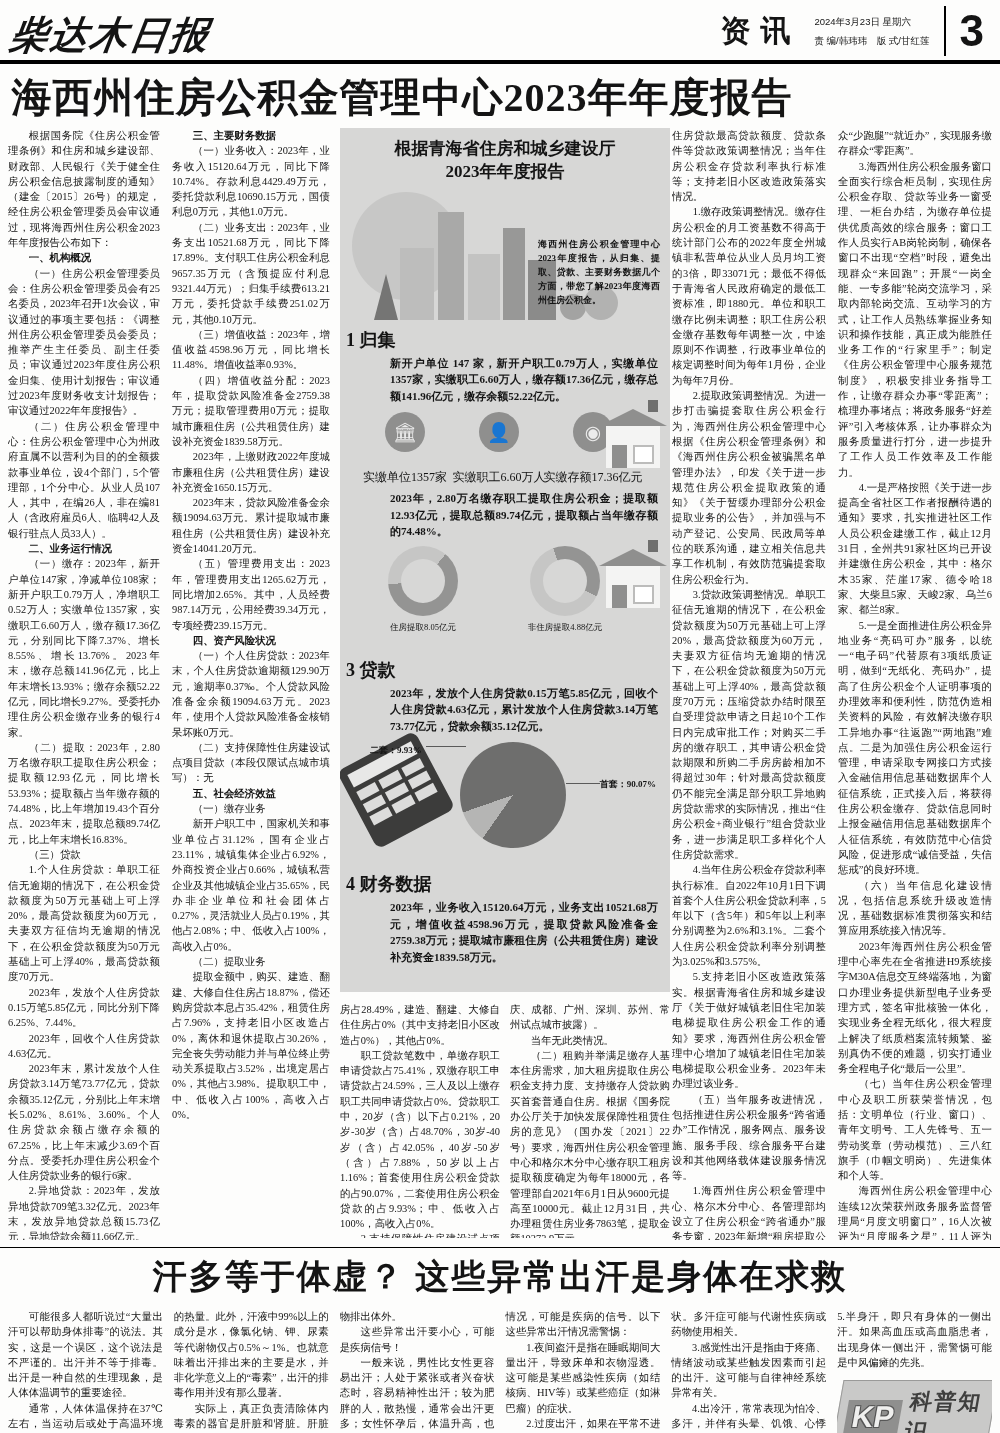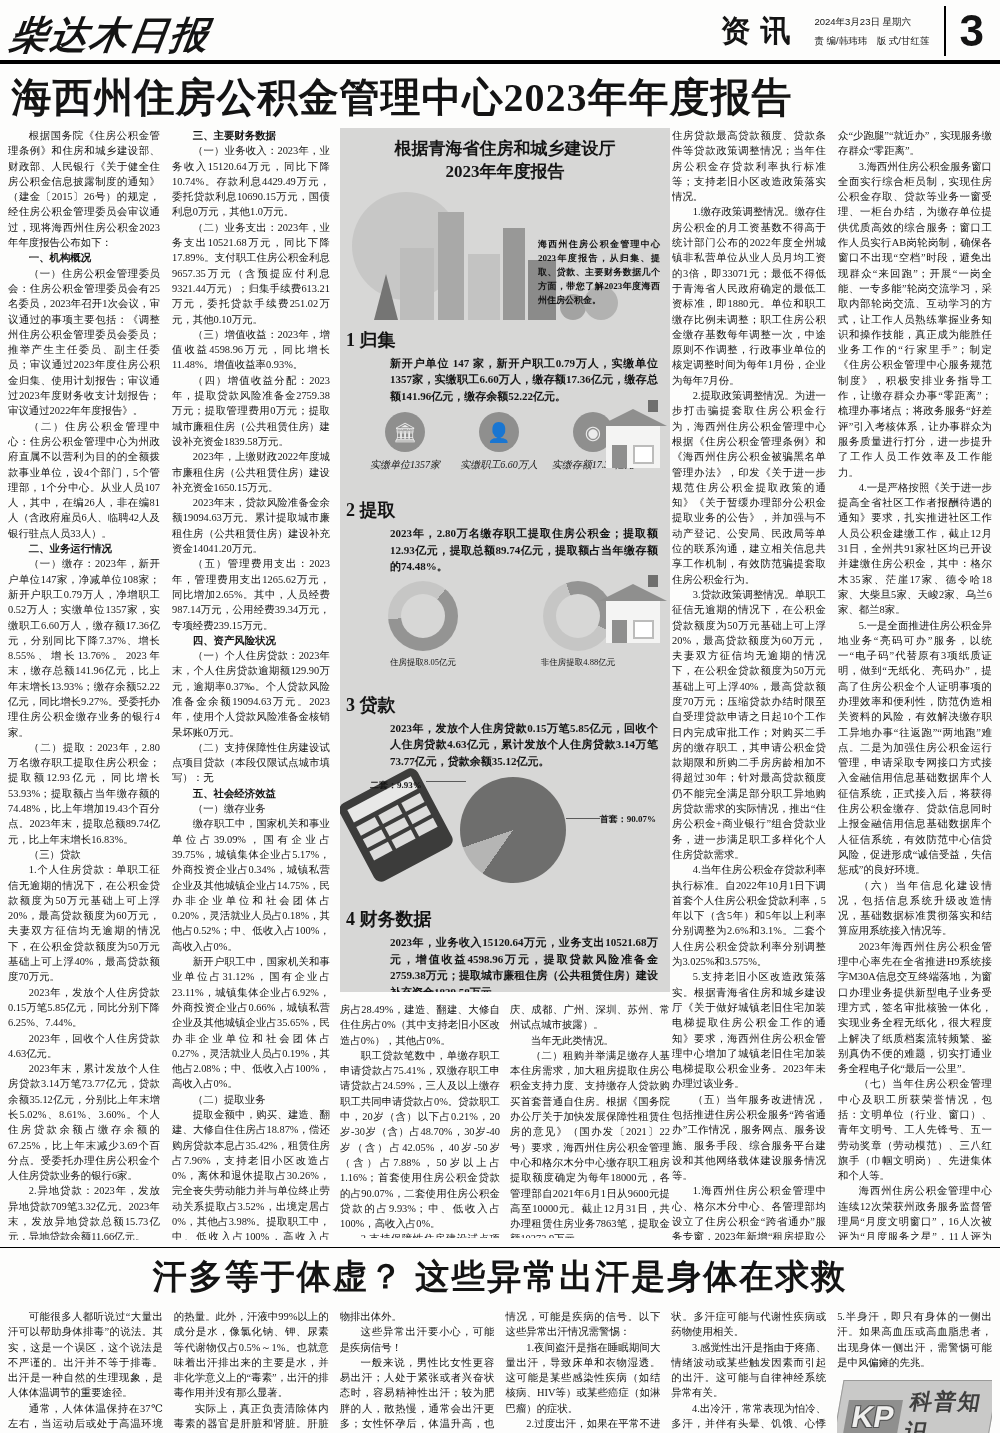--- a/index.html
+++ b/index.html
@@ -43,29 +43,29 @@
   .bush1{left:212px;width:26px;height:26px;border-radius:50%;background:#a3a3a2;}
   .bush2{left:236px;width:34px;height:34px;border-radius:50%;background:#b2b2b1;}
   .intro{position:absolute;right:2px;top:50px;width:122px;font-size:9px;font-weight:bold;
          line-height:1.55;text-align:justify;}
   .sec-head{font-size:18px;font-weight:bold;margin:8px 0 3px -2px;}
   .sec-body{font-weight:bold;font-size:11px;line-height:1.5;margin-left:42px;margin-right:4px;text-align:justify;}
   .icons-row{position:relative;height:78px;margin:8px 0 0 26px;display:flex;gap:32px;}
   .cig{display:flex;flex-direction:column;align-items:center;width:62px;}
   .cicon{width:40px;height:40px;border-radius:50%;background:#8f8f8e;color:#ececec;display:flex;
          align-items:center;justify-content:center;font-size:19px;font-family:"DejaVu Sans",sans-serif;}
-  .cicap{font-size:10px;margin-top:6px;white-space:nowrap;font-style:italic;}
+  .cicap{font-size:12px;margin-top:17px;white-space:nowrap;}
   .house{position:relative;width:54px;height:42px;background:#f4f4f3;}
   .house:before{content:'';position:absolute;top:-17px;left:-7px;width:0;height:0;
         border-left:34px solid transparent;border-right:34px solid transparent;border-bottom:17px solid #8f8f8e;}
   .house .chim{position:absolute;top:-26px;right:2px;width:10px;height:12px;background:#6f6f6e;}
   .house .door{position:absolute;left:6px;bottom:0;width:15px;height:23px;background:#8f8f8e;}
   .house .win{position:absolute;right:6px;bottom:4px;width:17px;height:15px;background:#fff;border:2px solid #bcbcbb;}
   .hp1{position:absolute;right:2px;top:14px;} .hp2{position:absolute;right:2px;top:20px;}
-  .donut-row{position:relative;height:104px;margin:6px 0 0 30px;display:flex;gap:65px;}
+  .donut-row{position:relative;height:104px;margin:6px 0 0 30px;display:flex;gap:52px;}
   .dwrap{display:flex;flex-direction:column;align-items:center;width:90px;}
   .donut{width:70px;height:70px;border-radius:50%;position:relative;}
   .donut:after{content:'';position:absolute;inset:13px;border-radius:50%;background:#d7d7d6;}
   .dcap{font-size:8.5px;margin-top:6px;white-space:nowrap;}
   .pie-row{position:relative;height:128px;margin-top:2px;}
   .calc{position:absolute;left:4px;top:10px;width:88px;height:88px;background:#3c3c3b;border-radius:8px;
         transform:rotate(-28deg);padding:8px;box-sizing:border-box;}
   .calc .scr{width:100%;height:14px;background:#e8e8e7;margin-bottom:5px;}
   .calc .keys{display:grid;grid-template-columns:repeat(3,1fr);gap:4px;}
   .calc .keys i{display:block;height:10px;background:#dcdcdb;}
@@ -130,21 +130,20 @@
       <p class="para">（三）增值收益：2023年，增值收益4598.96万元，同比增长11.48%。增值收益率0.93%。</p>
       <p class="para">（四）增值收益分配：2023年，提取贷款风险准备金2759.38万元；提取管理费用0万元；提取城市廉租住房（公共租赁住房）建设补充资金1839.58万元。</p>
       <p class="para">2023年，上缴财政2022年度城市廉租住房（公共租赁住房）建设补充资金1650.15万元。</p>
       <p class="para">2023年末，贷款风险准备金余额19094.63万元。累计提取城市廉租住房（公共租赁住房）建设补充资金14041.20万元。</p>
       <p class="para">（五）管理费用支出：2023年，管理费用支出1265.62万元，同比增加2.65%。其中，人员经费987.14万元，公用经费39.34万元，专项经费239.15万元。</p>
       <p class="para lvl1">四、资产风险状况</p>
       <p class="para">（一）个人住房贷款：2023年末，个人住房贷款逾期额129.90万元，逾期率0.37‰。个人贷款风险准备金余额19094.63万元。2023年，使用个人贷款风险准备金核销呆坏账0万元。</p>
       <p class="para">（二）支持保障性住房建设试点项目贷款（本段仅限试点城市填写）：无</p>
       <p class="para lvl1">五、社会经济效益</p>
       <p class="para">（一）缴存业务</p>
-      <p class="para">缴存职工中，国家机关和事业单位占39.09%，国有企业占39.75%，城镇集体企业占5.17%，外商投资企业占0.34%，城镇私营企业及其他城镇企业占14.75%，民办非企业单位和社会团体占0.20%，灵活就业人员占0.18%，其他占0.52%；中、低收入占100%，高收入占0%。</p>
       <p class="para">新开户职工中，国家机关和事业单位占31.12%，国有企业占23.11%，城镇集体企业占6.92%，外商投资企业占0.66%，城镇私营企业及其他城镇企业占35.65%，民办非企业单位和社会团体占0.27%，灵活就业人员占0.19%，其他占2.08%；中、低收入占100%，高收入占0%。</p>
       <p class="para">（二）提取业务</p>
       <p class="para">提取金额中，购买、建造、翻建、大修自住住房占18.87%，偿还购房贷款本息占35.42%，租赁住房占7.96%，支持老旧小区改造占0%，离休和退休提取占30.26%，完全丧失劳动能力并与单位终止劳动关系提取占3.52%，出境定居占0%，其他占3.98%。提取职工中，中、低收入占100%，高收入占0%。</p>
     </div>
 
   <div class="col centercol">
     <div class="infog">
       <div class="infog-title">
         <div>根据青海省住房和城乡建设厅</div>
         <div>2023年年度报告</div>
@@ -183,21 +182,20 @@
             </div>
             <div class="cicap">实缴存额17.36亿元</div>
           </div>
         <div class="house hp1">
             <div class="chim"></div>
             <div class="door"></div>
             <div class="win"></div>
           </div>
       </div>
 
-      <div class="sec-head"><span>2</span> <span>提取</span></div>
       <div class="sec-body">2023年，2.80万名缴存职工提取住房公积金；提取额12.93亿元，提取总额89.74亿元，提取额占当年缴存额的74.48%。</div>
       <div class="donut-row">
         <div class="dwrap">
             <div class="donut" id="donut0" style="background: conic-gradient(from 40deg, rgb(148, 148, 147) 0deg, rgb(148, 148, 147) 62.3%, rgb(198, 198, 197) 62.3%, rgb(198, 198, 197) 100%);"></div>
             <div class="dcap">住房提取8.05亿元</div>
           </div>
         <div class="dwrap">
             <div class="donut" id="donut1" style="background: conic-gradient(from -20deg, rgb(148, 148, 147) 0deg, rgb(148, 148, 147) 37.7%, rgb(198, 198, 197) 37.7%, rgb(198, 198, 197) 100%);"></div>
             <div class="dcap">非住房提取4.88亿元</div>
           </div>

